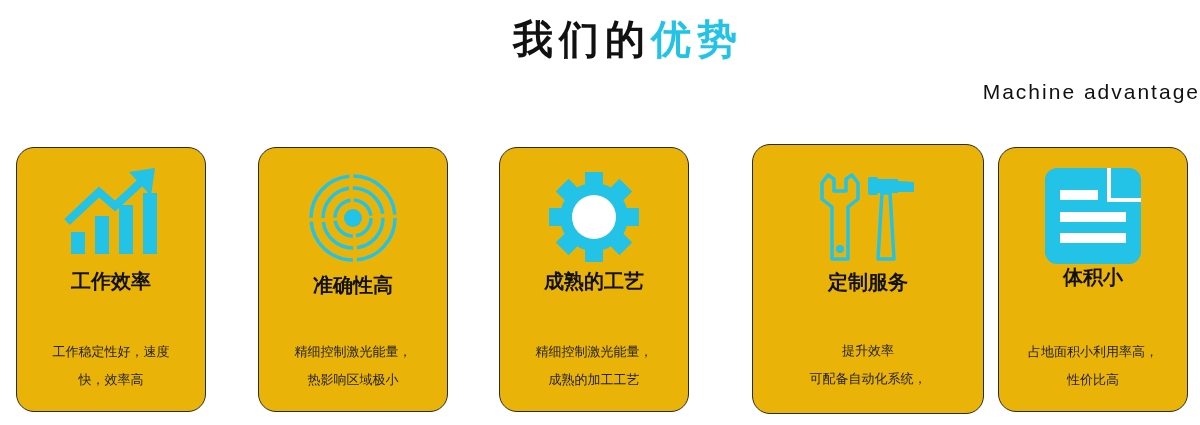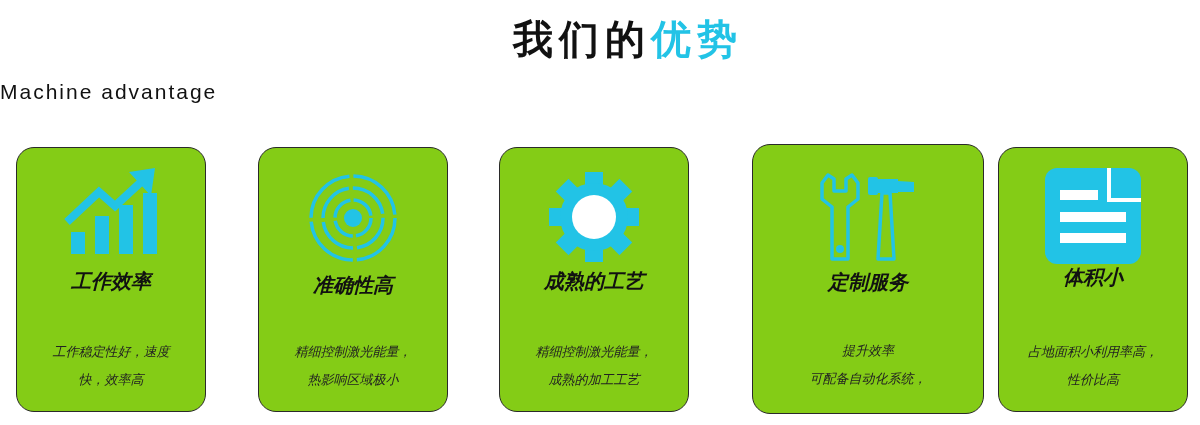--- a/index.html
+++ b/index.html
@@ -1,23 +1,23 @@
 <!DOCTYPE html>
 <html><head>
 <meta charset="utf-8">
 <style>
   html, body { margin:0; padding:0; background:#ffffff; }
   body { width:1200px; height:425px; position:relative; overflow:hidden;
          font-family:"DejaVu Sans","Liberation Sans",sans-serif; color:#111; }
   .title { position:absolute; left:0; width:1200px; top:14px; text-align:center;
            font-size:40px; font-weight:bold; letter-spacing:6px; line-height:50px;margin-left:28px; }
   .title .hl { color:#22c3e6; }
-  .subtitle { position:absolute; left:0; width:1200px; top:80px; text-align:left;
+  .subtitle { position:absolute; left:0; width:1200px; top:80px; text-align:right;
               font-family:"Liberation Sans",sans-serif; font-size:21px; letter-spacing:2px; color:#111; }
-  .card { position:absolute; border:1.5px solid #2a2a2a; border-radius:18px; background:#84cc16; box-sizing:border-box;font-style:italic; }
+  .card { position:absolute; border:1.5px solid #2a2a2a; border-radius:18px; background:#eab308; box-sizing:border-box; }
   .icon { position:absolute; left:50%; transform:translateX(-50%); }
   .card-title { position:absolute; left:0; right:0; text-align:center; font-size:20px; font-weight:bold; color:#111; }
   .card-desc { position:absolute; left:0; right:0; text-align:center; font-size:13px; line-height:28px; color:#222; }
 </style>
 </head>
 <body>
 
 <div class="title">
   <span>我们的</span><span class="hl">优势</span>
 </div>

